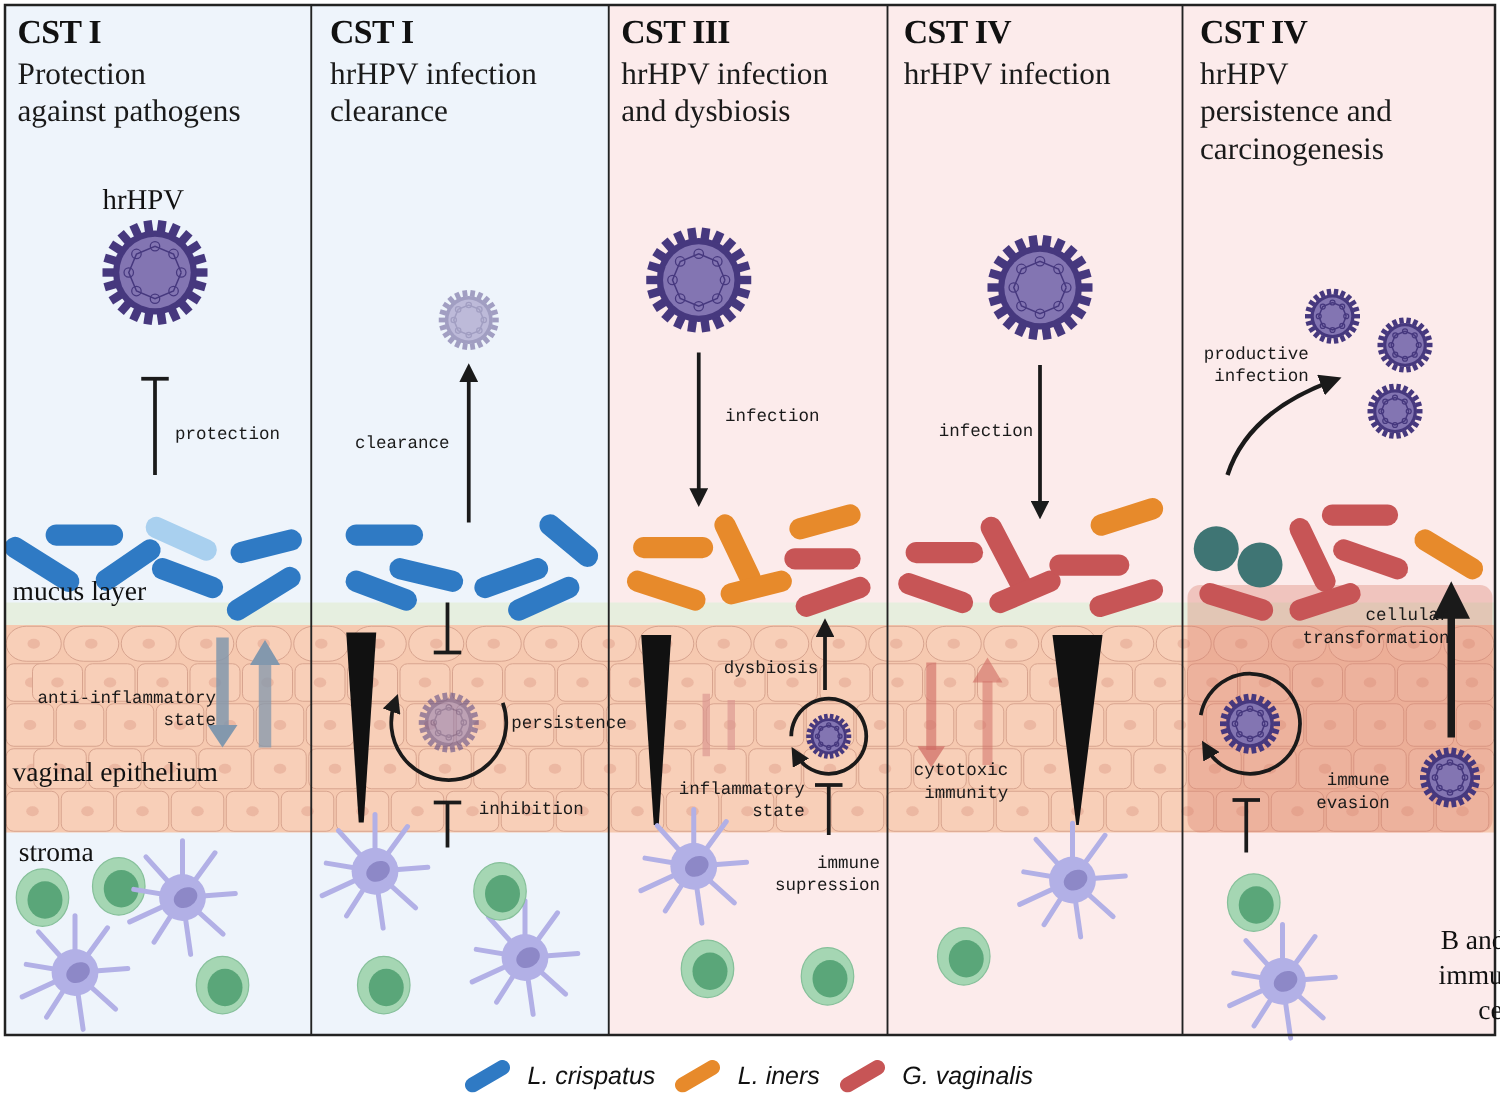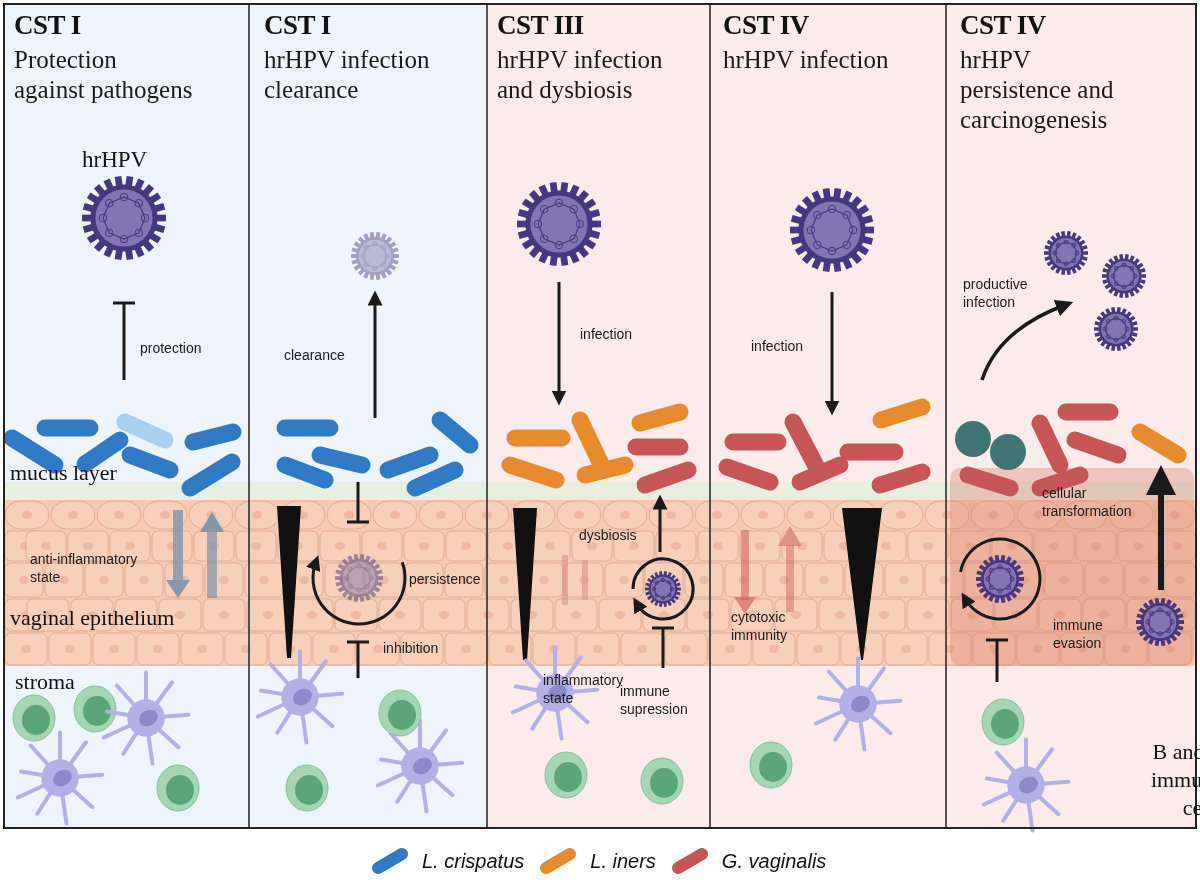--- a/index.html
+++ b/index.html
@@ -1,20 +1,20 @@
 <!DOCTYPE html>
 <html><head>
 <meta charset="utf-8">
 <style>
   html, body { margin:0; padding:0; background:#ffffff; }
   body { width:1200px; height:884px; position:relative; overflow:hidden; font-family:"Liberation Sans", sans-serif; }
   #stage { position:absolute; left:0; top:0; width:1200px; height:884px; }
   .panel-title { position:absolute; font-family:"Liberation Serif", serif; font-weight:bold; font-size:27px; color:#111; letter-spacing:-0.5px; }
   .panel-sub { position:absolute; font-family:"Liberation Serif", serif; font-size:25px; line-height:30px; color:#1a1a1a; }
-  .lbl { position:absolute; font-family:Liberation Sans, sans-serif; font-size:14px; line-height:18px; color:#1a1a1a; }
+  .lbl { position:absolute; font-family:Liberation Mono, monospace; font-size:14px; line-height:18px; color:#1a1a1a;text-align:right; }
   .layer-lbl { position:absolute; font-family:"Liberation Serif", serif; font-size:22px; color:#111; }
   .legend { position:absolute; top:846px; left:370px; height:30px; display:flex; align-items:center; gap:0; }
   .leg-item { display:flex; align-items:center; margin-right:14px; }
   .leg-text { font-family:"Liberation Sans", sans-serif; font-style:italic; font-size:20px; color:#111; margin-left:12px; }
 </style>
 </head>
 <body>
 
 <div id="stage">
   <svg id="art" width="1200" height="884" viewBox="0 0 1200 884" xmlns="http://www.w3.org/2000/svg">
@@ -961,21 +961,21 @@
   <div class="lbl" style="left:140px;top:339px;">protection</div>
   <div class="lbl" style="left:30px;top:550px;">
     <div>anti-inflammatory</div>
     <div>state</div>
   </div>
   <div class="lbl" style="left:284px;top:346px;">clearance</div>
   <div class="lbl" style="left:409px;top:570px;">persistence</div>
   <div class="lbl" style="left:383px;top:639px;">inhibition</div>
   <div class="lbl" style="left:580px;top:325px;">infection</div>
   <div class="lbl" style="left:579px;top:526px;">dysbiosis</div>
-  <div class="lbl" style="left:543px;top:623px;margin-top:48px;">
+  <div class="lbl" style="left:543px;top:623px;">
     <div>inflammatory</div>
     <div>state</div>
   </div>
   <div class="lbl" style="left:620px;top:682px;">
     <div>immune</div>
     <div>supression</div>
   </div>
   <div class="lbl" style="left:751px;top:337px;">infection</div>
   <div class="lbl" style="left:731px;top:608px;">
     <div>cytotoxic</div>

